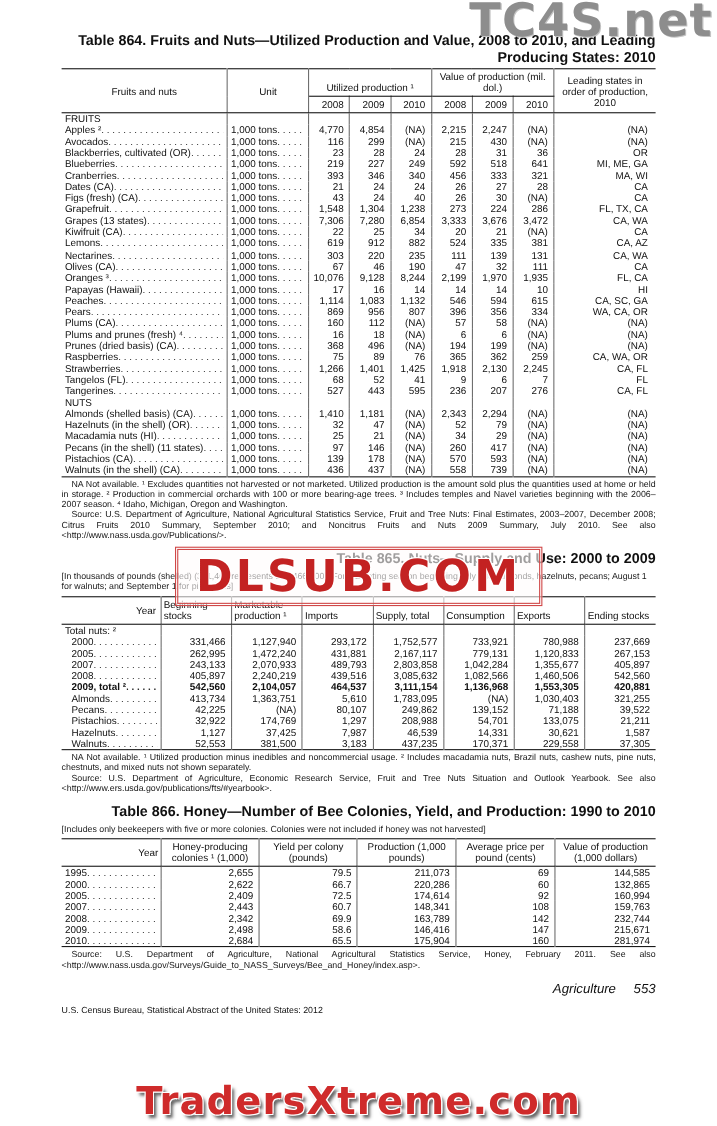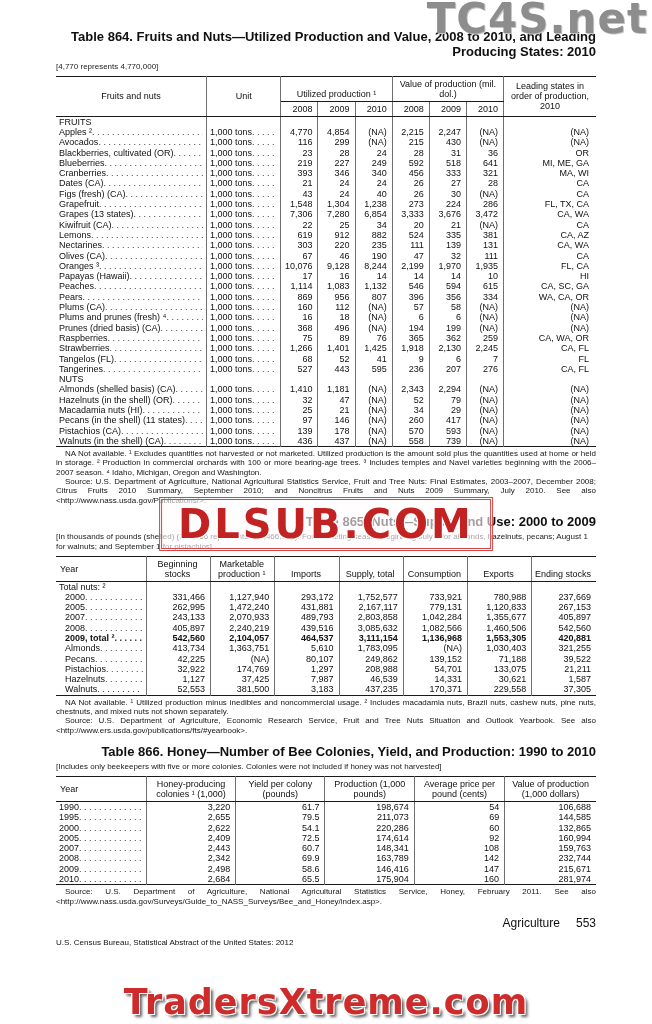--- a/index.html
+++ b/index.html
@@ -65,46 +65,45 @@
   
   .lead-wrap { display:flex; align-items:baseline; white-space:nowrap; overflow:hidden; }
   .lead-text { flex:0 0 auto; }
   .lead-dots { flex:1 1 auto; overflow:hidden; color:#2a2a2a; }
   .lead-dots::before {
     content:" . . . . . . . . . . . . . . . . . . . . . . . . . . . . . . . . . . . . . . . . . . . . . . . . . . . . . . . . . . . .";
   }
 
   
   .t865 thead th, .t866 thead th { vertical-align:bottom; }
-  .t865 thead th { text-align:center; padding-right:4px; }
-  .t865 thead th.stub-h, .t866 thead th.stub-h { text-align:left; vertical-align:middle; padding-left:4px; }
+  .t865 thead th { text-align:left; padding-right:4px; }
+  .t865 thead th.stub-h, .t866 thead th.stub-h { text-align:right; vertical-align:middle; padding-left:4px; }
   .t866 thead th { text-align:center; }
 
   
   .fnotes { font-size:8px; line-height:1.16; margin:2px 0 8px 0; text-align:justify; color:#151515; }
   .fnotes p { margin:0; text-indent:9px; }
 
   
-  .ag-line { text-align:right; font-size:12px; margin-top:10px; }
+  .ag-line { text-align:right; font-size:12px; margin-top:10px;font-style:italic; }
   .ag-line .pgnum { margin-left:16px; }
   .src-line { font-size:8px; margin-top:8px; }
 </style>
 </head>
 <body>
 
 <div class="page">
 
   <div class="wm-top">TC4S.net</div>
   <div class="wm-mid">DLSUB.COM</div>
   <div class="wm-bot">TradersXtreme.com</div>
 
   <div class="content">
 
     <div class="t-title first">Table 864. Fruits and Nuts—Utilized Production and Value, 2008 to 2010, and Leading Producing States: 2010</div>
-    <div class="bracket">[4,770 represents 4,770,000]</div>
 
     <table class="tbl t864">
       <colgroup>
         <col style="width:150px">
           <col style="width:74px">
         <col style="width:37px">
           <col style="width:37px">
           <col style="width:37px">
         <col style="width:37px">
           <col style="width:37px">
@@ -1007,52 +1006,39 @@
           <th>Yield per colony (pounds)</th>
           <th>Production (1,000 pounds)</th>
           <th>Average price per pound (cents)</th>
           <th>Value of production (1,000 dollars)</th>
         </tr>
       </thead>
       <tbody id="t866-body">
           <tr class="data-row">
             <td class="stub-cell">
               <div class="lead-wrap">
-                <span class="lead-text">1990</span>
-                <span class="lead-dots"></span>
-              </div>
-            </td>
-            <td class="num">3,220</td>
-            <td class="num">61.7</td>
-            <td class="num">198,674</td>
-            <td class="num">54</td>
-            <td class="num">106,688</td>
-          </tr>
-          <tr class="data-row">
-            <td class="stub-cell">
-              <div class="lead-wrap">
                 <span class="lead-text">1995</span>
                 <span class="lead-dots"></span>
               </div>
             </td>
             <td class="num">2,655</td>
             <td class="num">79.5</td>
             <td class="num">211,073</td>
             <td class="num">69</td>
             <td class="num">144,585</td>
           </tr>
           <tr class="data-row">
             <td class="stub-cell">
               <div class="lead-wrap">
                 <span class="lead-text">2000</span>
                 <span class="lead-dots"></span>
               </div>
             </td>
             <td class="num">2,622</td>
-            <td class="num">54.1</td>
+            <td class="num">66.7</td>
             <td class="num">220,286</td>
             <td class="num">60</td>
             <td class="num">132,865</td>
           </tr>
           <tr class="data-row">
             <td class="stub-cell">
               <div class="lead-wrap">
                 <span class="lead-text">2005</span>
                 <span class="lead-dots"></span>
               </div>

